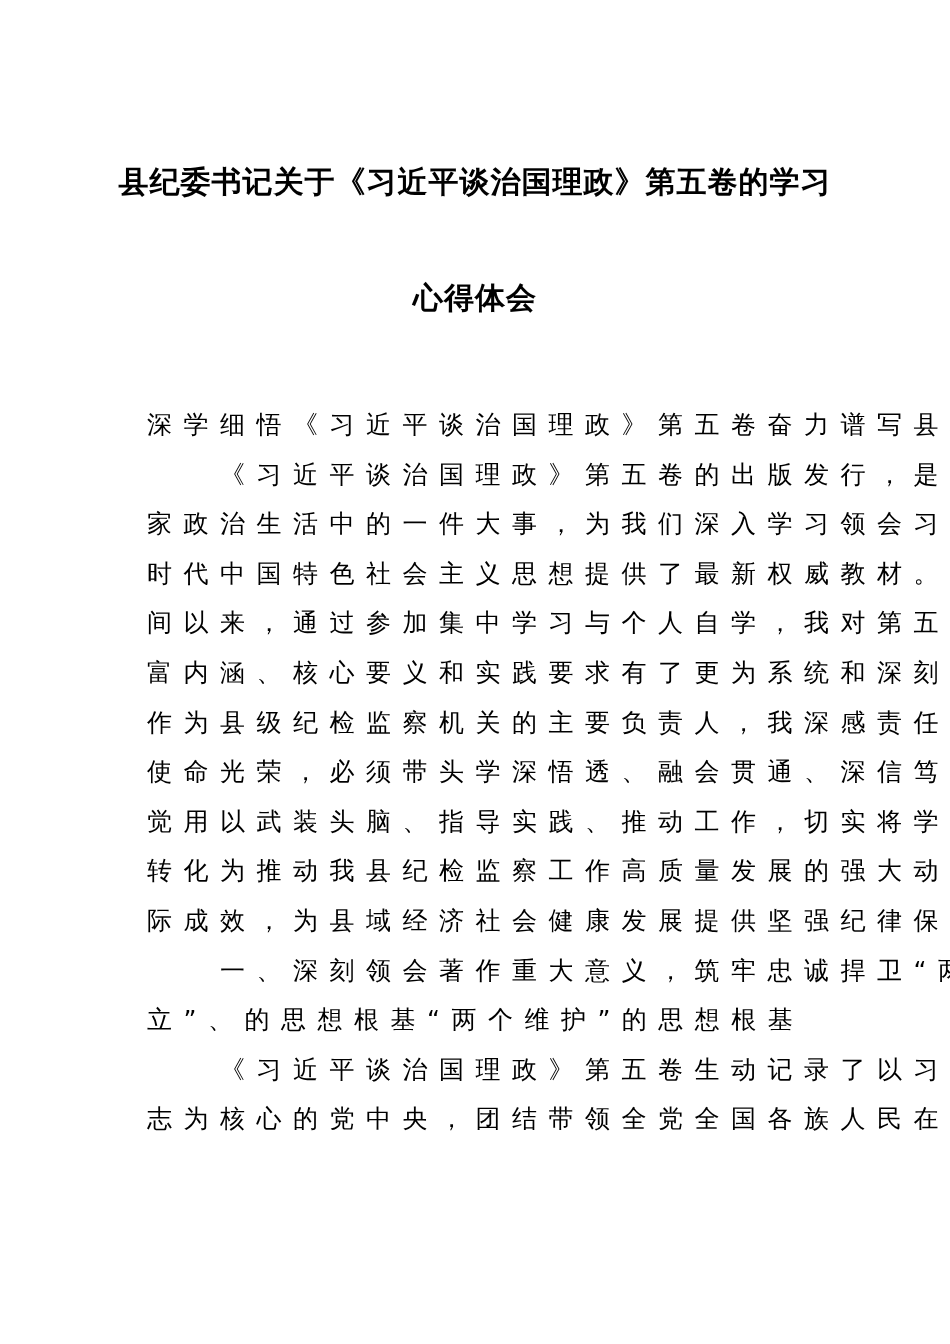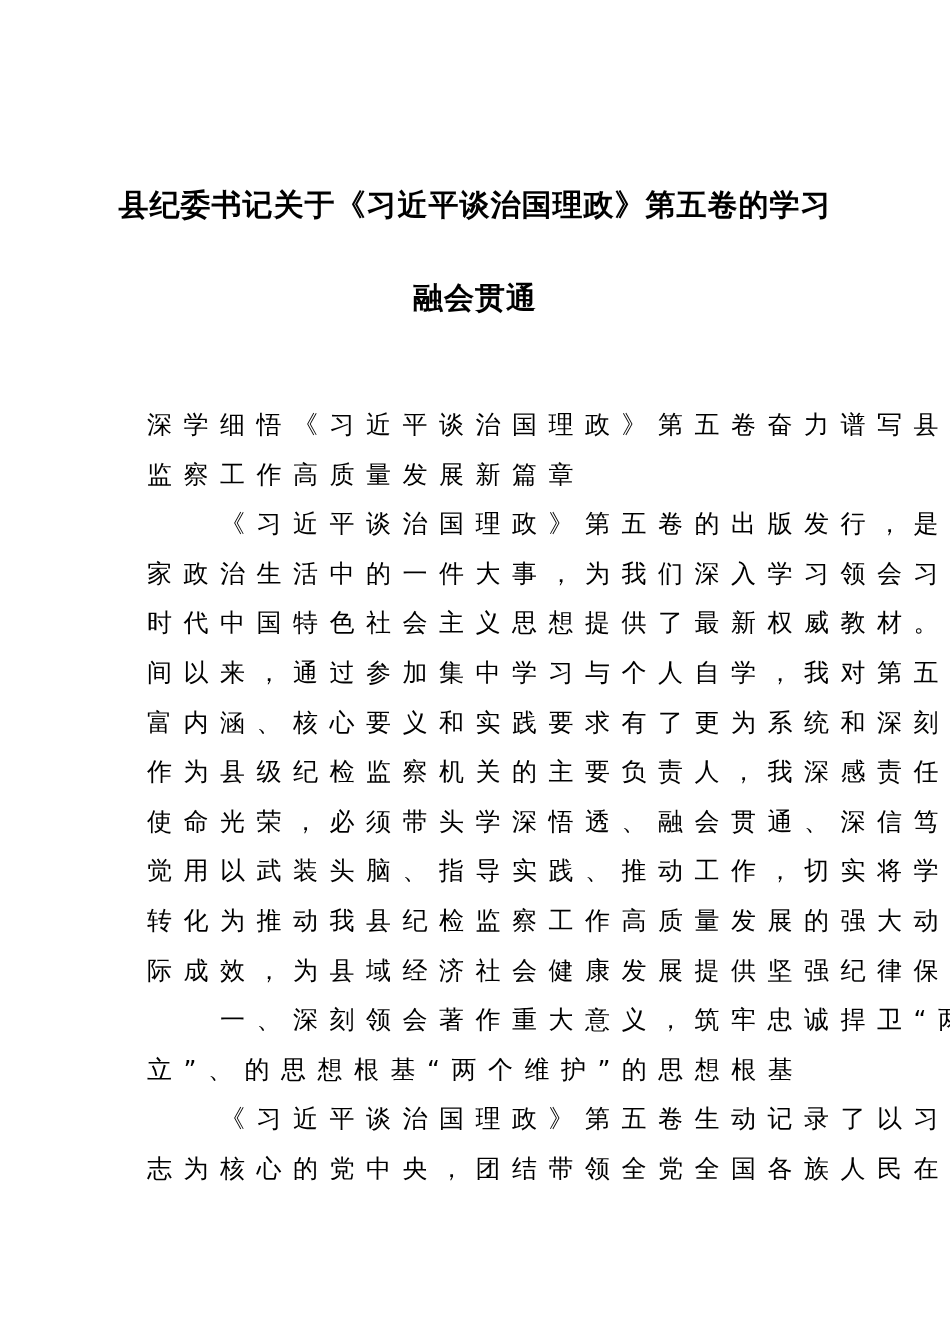--- a/index.html
+++ b/index.html
@@ -25,46 +25,45 @@
       position: absolute;
       left: 0;
       width: 950px;
       text-align: center;
       font-size: 30px;
       font-weight: bold;
       letter-spacing: 1px;
       white-space: nowrap;
       line-height: 40px;
     }
-    .title-line.l1 { top: 162px; margin-top: 23px; }
+    .title-line.l1 { top: 162px; }
     .title-line.l2 { top: 278px; }
     .body {
       position: absolute;
       left: 147px;
       top: 400px;
       width: 670px;
     }
     .line {
       height: 49.6px;
       line-height: 49.6px;
       font-size: 25px;
       white-space: nowrap;
       letter-spacing: 11.5px;
     }
   </style>
 </head>
 <body>
 
 <div class="page">
   <div class="title-line l1">县纪委书记关于《习近平谈治国理政》第五卷的学习</div>
-  <div class="title-line l2">融会贯通</div>
+  <div class="title-line l2">心得体会</div>
 
   <div class="body">
     <div class="line">深学细悟《习近平谈治国理政》第五卷奋力谱写县域纪检</div>
-    <div class="line">监察工作高质量发展新篇章</div>
     <div class="line">　　《习近平谈治国理政》第五卷的出版发行，是党和国</div>
     <div class="line">家政治生活中的一件大事，为我们深入学习领会习近平新</div>
     <div class="line">时代中国特色社会主义思想提供了最新权威教材。近段时</div>
     <div class="line">间以来，通过参加集中学习与个人自学，我对第五卷的丰</div>
     <div class="line">富内涵、核心要义和实践要求有了更为系统和深刻的理解</div>
     <div class="line">作为县级纪检监察机关的主要负责人，我深感责任重大、</div>
     <div class="line">使命光荣，必须带头学深悟透、融会贯通、深信笃行，自</div>
     <div class="line">觉用以武装头脑、指导实践、推动工作，切实将学习成果</div>
     <div class="line">转化为推动我县纪检监察工作高质量发展的强大动力和实</div>
     <div class="line">际成效，为县域经济社会健康发展提供坚强纪律保障。</div>

